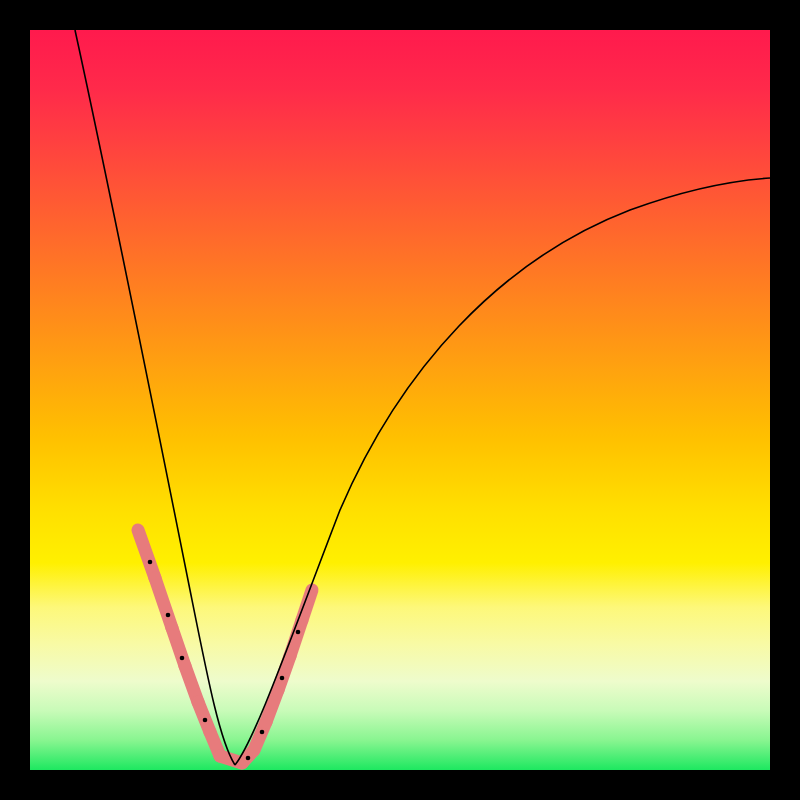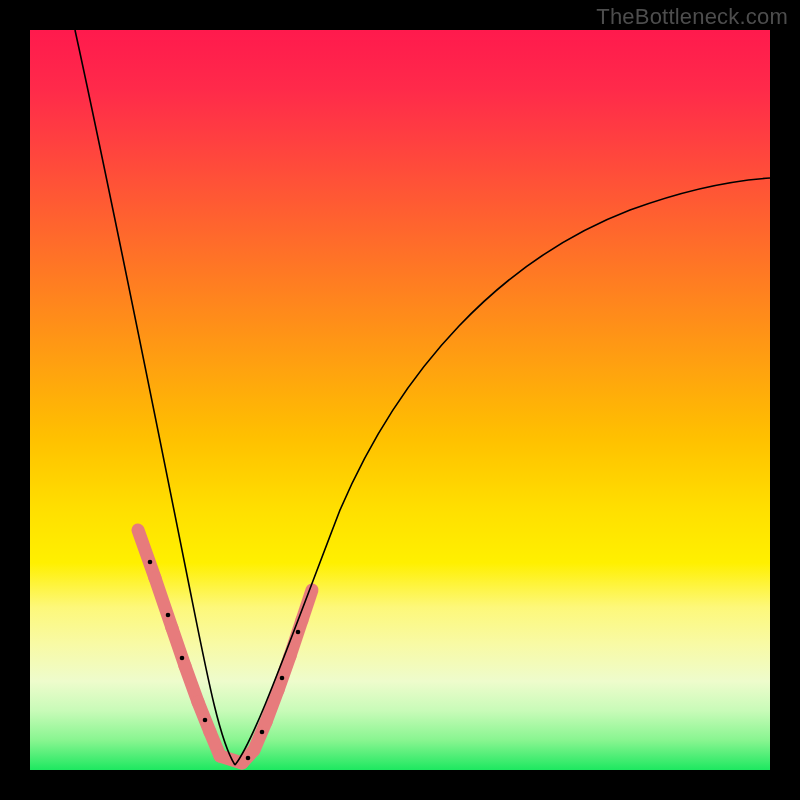--- a/index.html
+++ b/index.html
@@ -70,21 +70,20 @@
   }
   .dot {
     fill: #000;
   }
 </style>
 </head>
 <body>
 
 <div class="frame">
 
-  <div class="watermark">TheBottleneck.com</div>
 
   <div class="plot">
     <svg class="curves" viewBox="0 0 740 740" preserveAspectRatio="none">
 
       <g>
 
         <path class="band" d="M 108 500 L 125 548"></path>
         <path class="band" d="M 125 548 L 142 598"></path>
         <path class="band" d="M 142 598 L 155 636"></path>
         <path class="band" d="M 155 636 L 168 672"></path>

